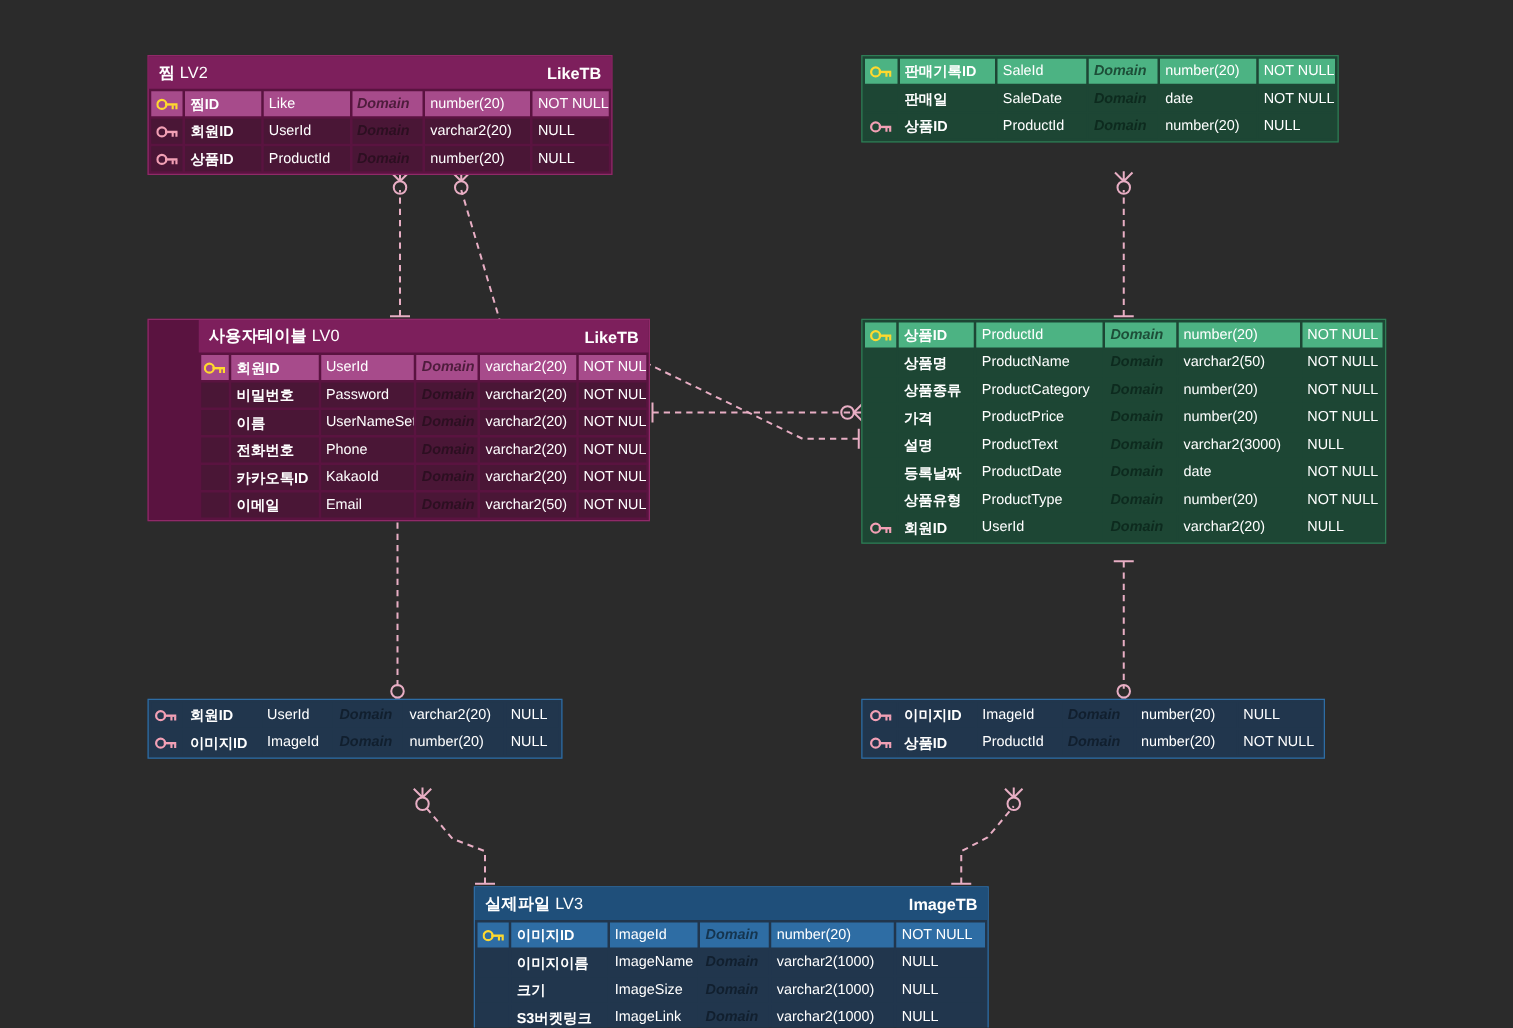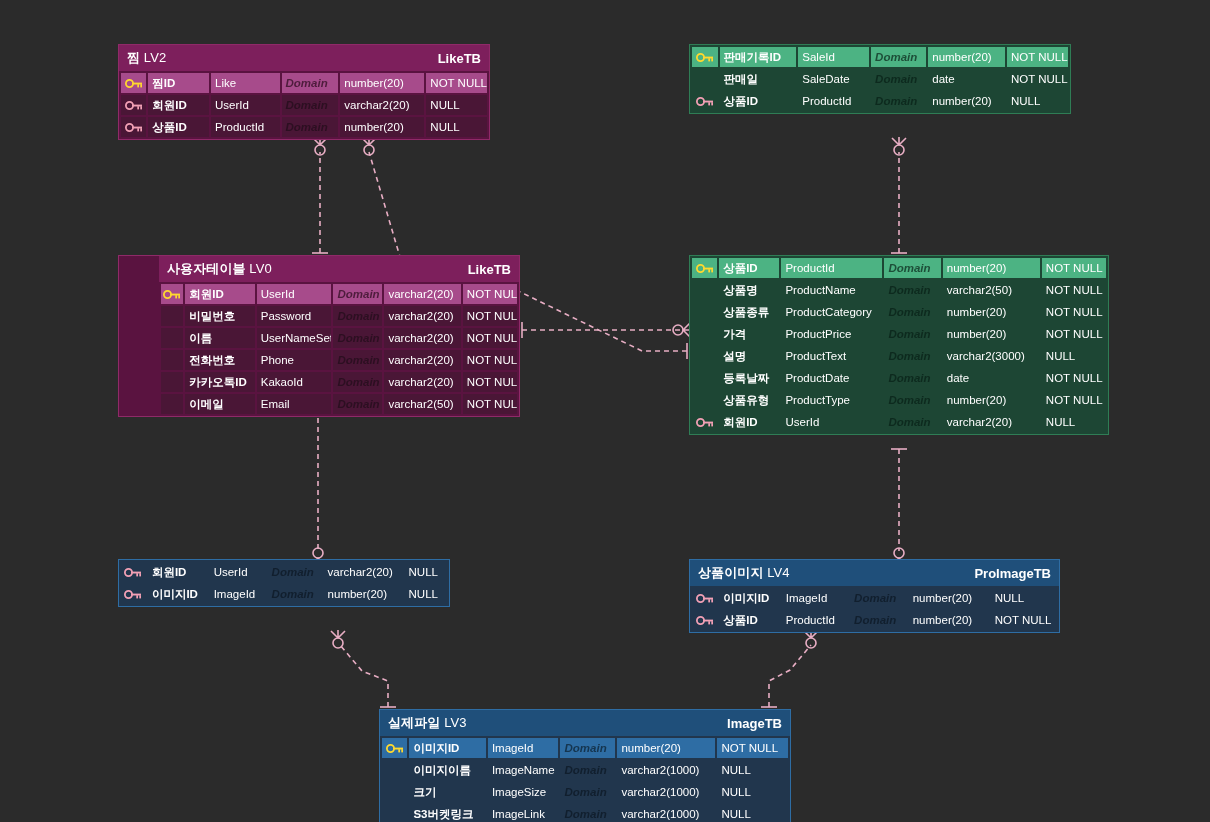--- a/index.html
+++ b/index.html
@@ -408,24 +408,20 @@
           </span>
           <span class="cell c-kor" style="width:62px">이미지ID</span>
           <span class="cell c-eng" style="width:58px">ImageId</span>
           <span class="cell c-dom" style="width:56px">Domain</span>
           <span class="cell c-type" style="width:82px">number(20)</span>
           <span class="cell c-null" style="width:44px;margin-right:0">NULL</span>
         </div>
       </div>
     </div>
     <div class="table t-blue" style="left: 689px; top: 559px; width: 371px;">
-      <div class="thead">
-        <span class="tname"><span>상품이미지</span> <span class="lv">LV4</span></span>
-        <span class="teng">ProImageTB</span>
-      </div>
       <div class="tbody">
         <div class="row">
           <span class="cell c-key" style="width:26px">
             <span class="keyicon">
               <svg class="keyicon" viewBox="0 0 18 11">
                 <circle cx="4.5" cy="5.5" r="3.6" fill="none" stroke="#f2a0b5" stroke-width="1.8"></circle>
                 <rect x="7" y="4.6" width="10" height="1.9" fill="#f2a0b5"></rect>
                 <rect x="12.3" y="6.2" width="1.7" height="3.2" fill="#f2a0b5"></rect>
                 <rect x="15.3" y="6.2" width="1.7" height="3.2" fill="#f2a0b5"></rect>
               </svg>

